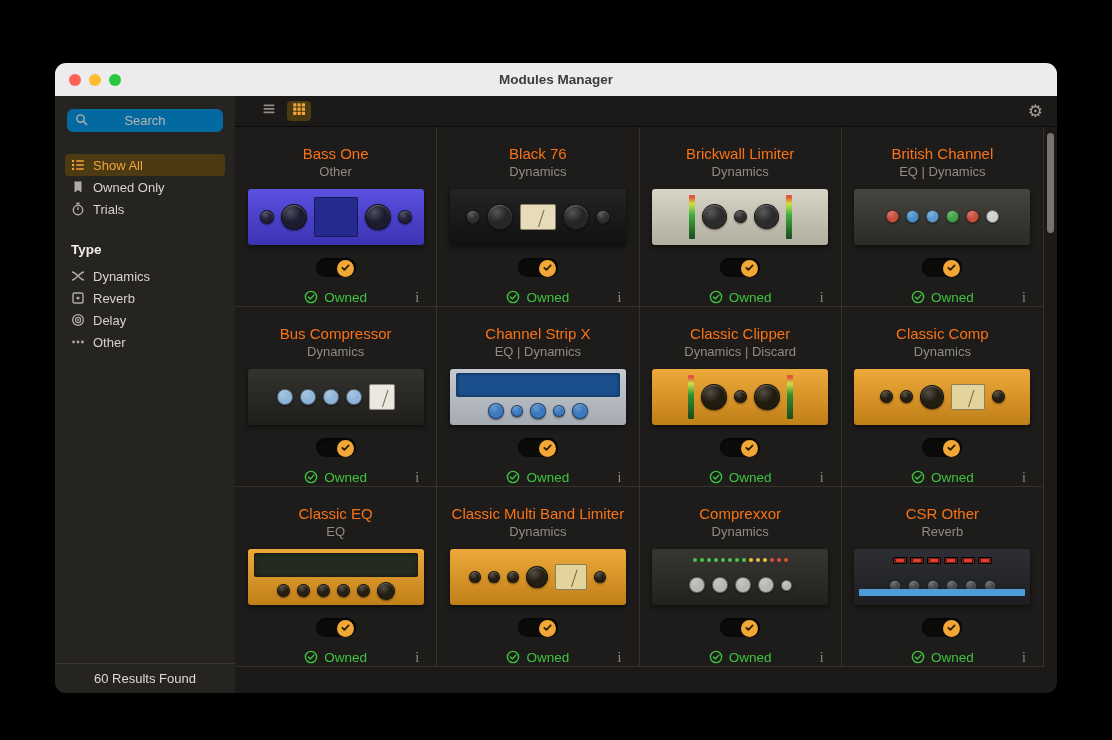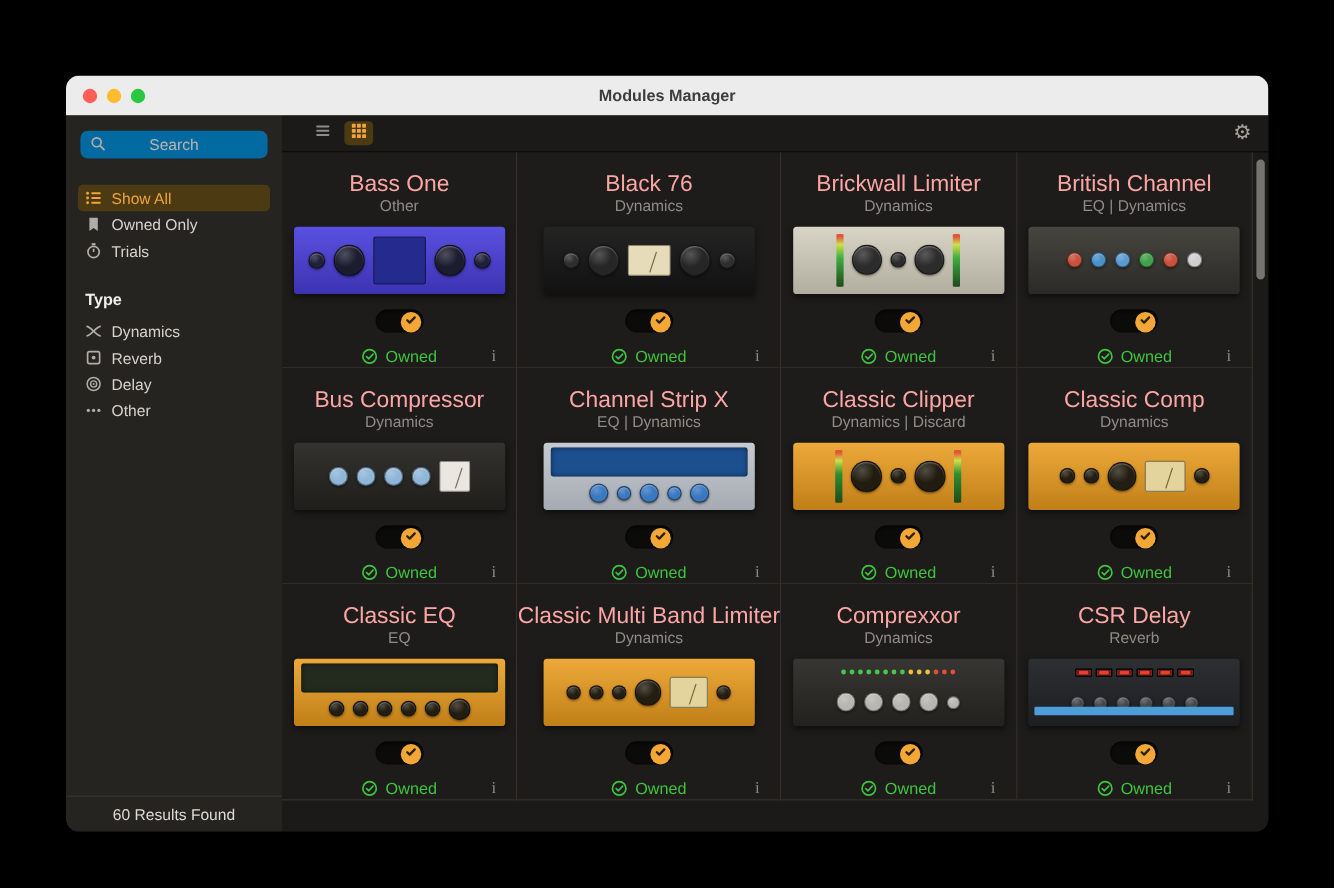--- a/index.html
+++ b/index.html
@@ -43,21 +43,21 @@
   .tool-btn.active { background:#4c3a13; color:#f1a43c; }
   .spacer { flex:1; }
   .gear { color:#a5a29c; font-family:"DejaVu Sans",sans-serif; font-size:17px; line-height:1; }
 
   
   .grid-wrap { flex:1; position:relative; min-height:0; }
   .grid { position:absolute; left:0; top:0; right:13px; bottom:0;
           display:grid; grid-template-columns:repeat(4,1fr); grid-auto-rows:180px; }
   .card { border-right:1px solid #353329; border-bottom:1px solid #353329; background:#1d1c1a;
           display:flex; flex-direction:column; align-items:center; padding-top:17px; }
-  .m-title { font-size:19px; color:#fca5a5; line-height:19px; white-space:nowrap; }
+  .m-title { font-size:15px; color:#f97316; line-height:19px; white-space:nowrap; }
   .m-cat { font-size:13px; color:#8f8c86; line-height:17px; }
   .art { width:176px; height:62px; margin-top:9px; border-radius:3px; position:relative;
          display:flex; flex-direction:column; box-shadow:0 2px 5px rgba(0,0,0,.55); overflow:hidden; }
   .art-top { height:24px; margin:4px 6px 0 6px; border-radius:2px; display:flex; align-items:center; justify-content:center; gap:3px; }
   .art-row { flex:1; display:flex; align-items:center; justify-content:center; gap:7px; }
   .knob { border-radius:50%; border:1px solid rgba(0,0,0,.45);
           box-shadow:inset 0 1px 1px rgba(255,255,255,.28), 0 1px 2px rgba(0,0,0,.5); }
   .vu { height:26px; border-radius:2px; border:1px solid rgba(0,0,0,.4); position:relative; }
   .vu::after { content:""; position:absolute; left:50%; bottom:2px; width:1px; height:18px; background:rgba(60,40,10,.65);
                transform:rotate(18deg); transform-origin:bottom; }
@@ -598,21 +598,21 @@
                       <circle cx="7" cy="7" r="5.6" fill="none" stroke="currentColor" stroke-width="1.4"></circle>
                       <path d="M4.4 7.1 l1.9 1.9 L9.9 5.1" fill="none" stroke="currentColor" stroke-width="1.4" stroke-linecap="round" stroke-linejoin="round"></path>
                     </svg>
                   </span>
                   <span>Owned</span>
                 </span>
                 <span class="info">i</span>
               </div>
             </div>
             <div class="card">
-              <div class="m-title">CSR Delay</div>
+              <div class="m-title">CSR Other</div>
               <div class="m-cat">Reverb</div>
               <div class="art" style="background: linear-gradient(rgb(45, 47, 51), rgb(28, 30, 33));">
                 <div class="art-top" style="height: 13px; margin-top: 5px;">
                   <span class="ledrect" style="--lc: #e84030;">
                     <i></i>
                   </span>
                   <span class="ledrect" style="--lc: #e84030;">
                     <i></i>
                   </span>
                   <span class="ledrect" style="--lc: #e84030;">

